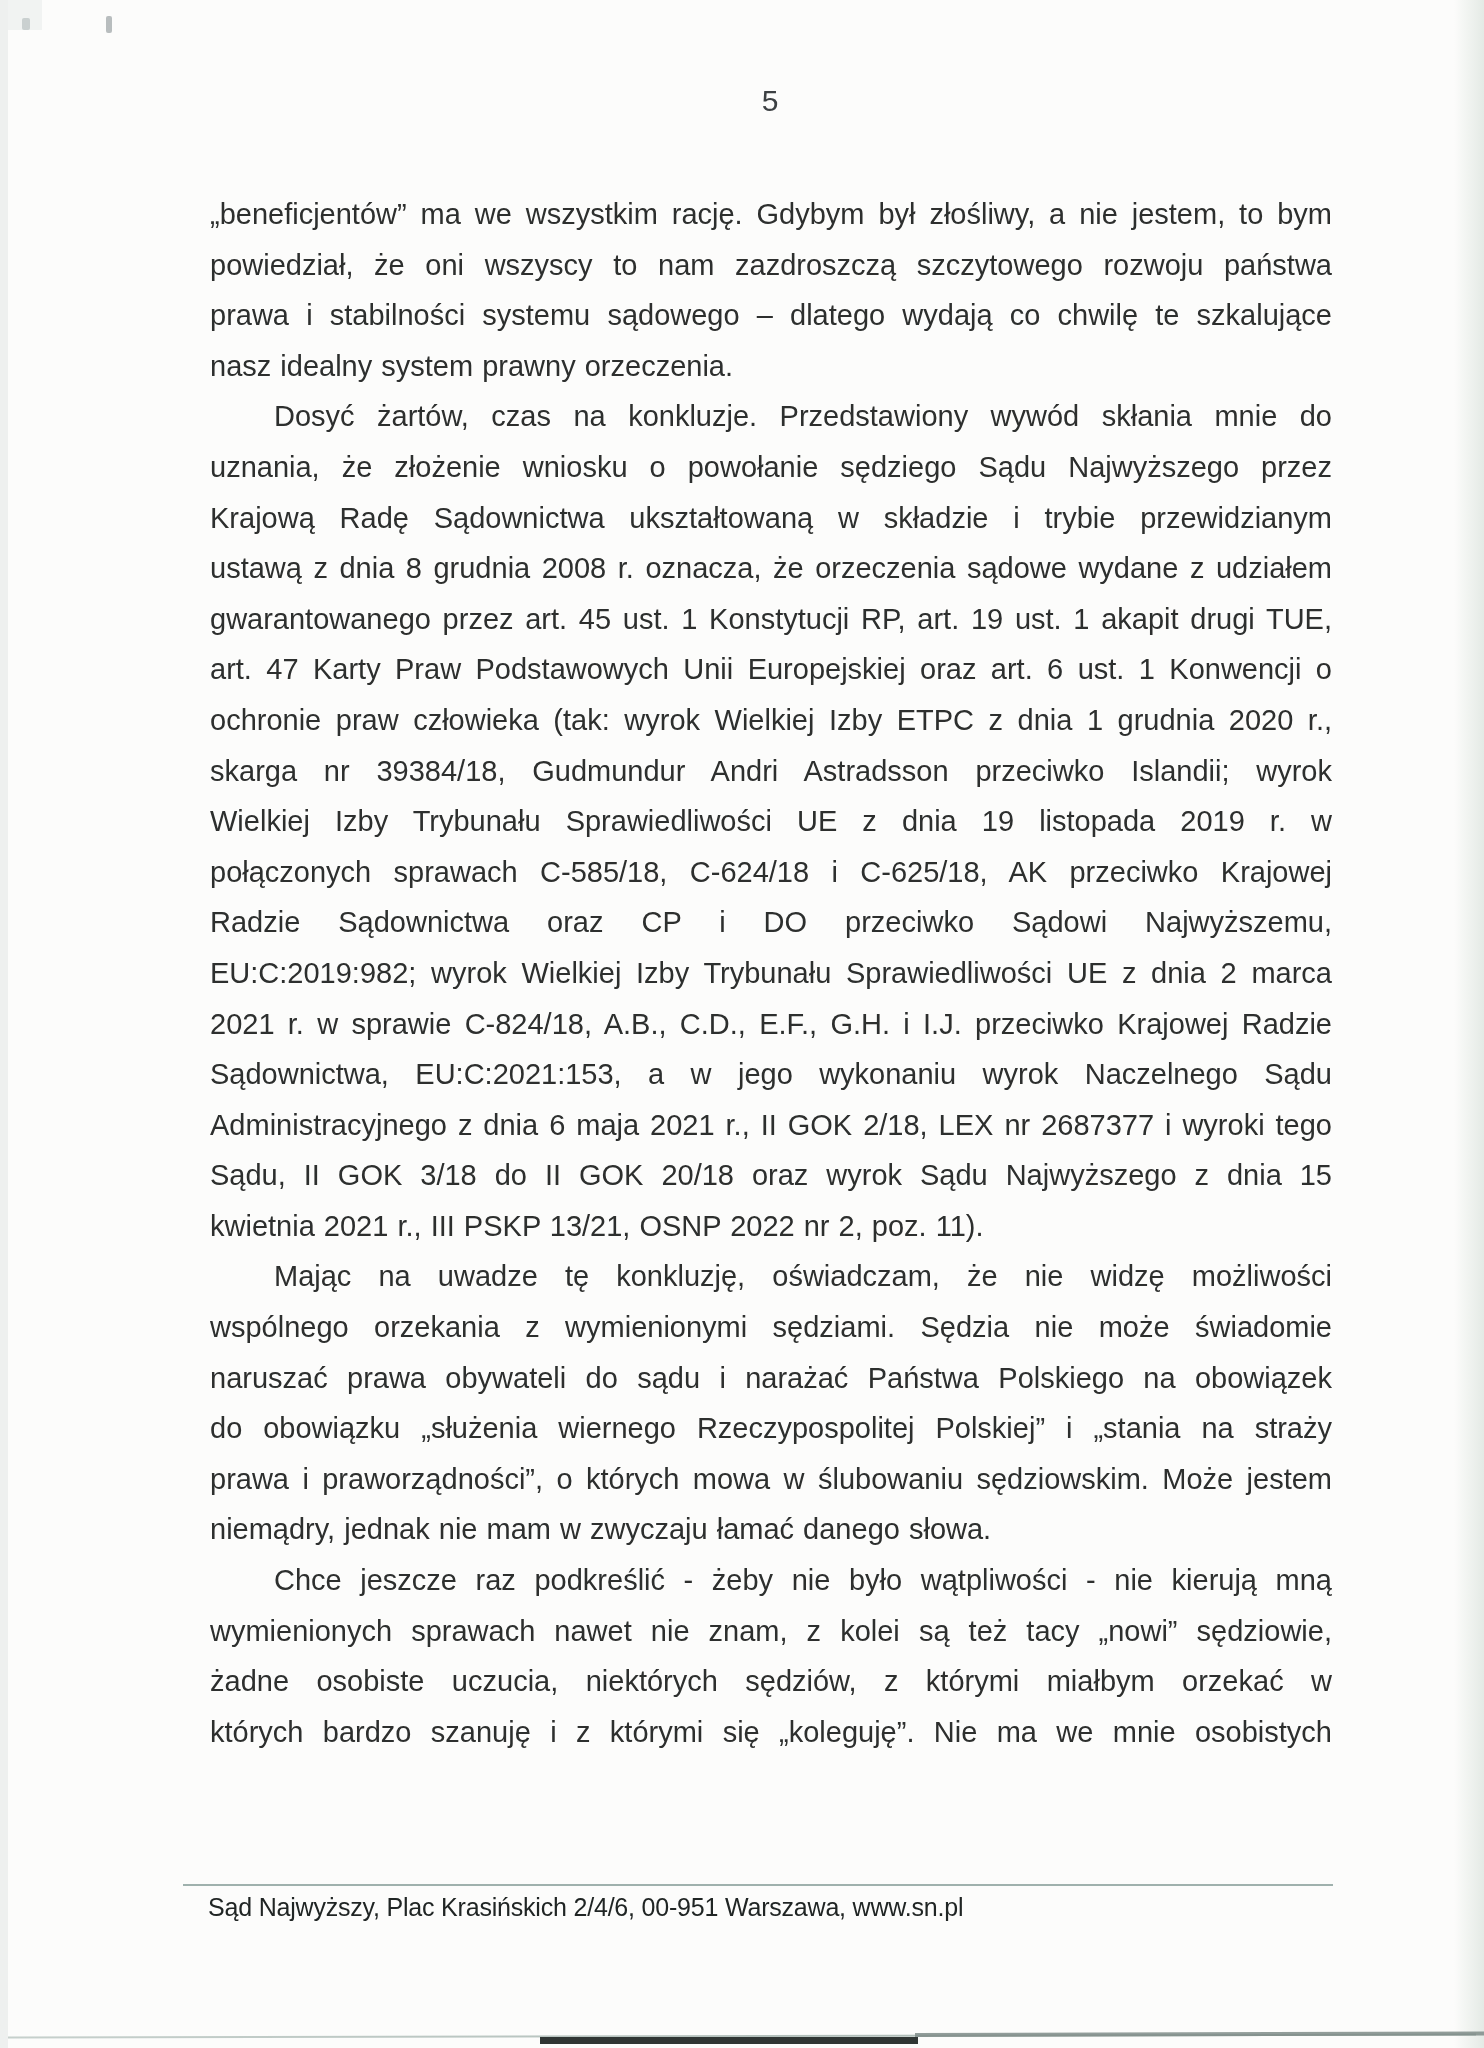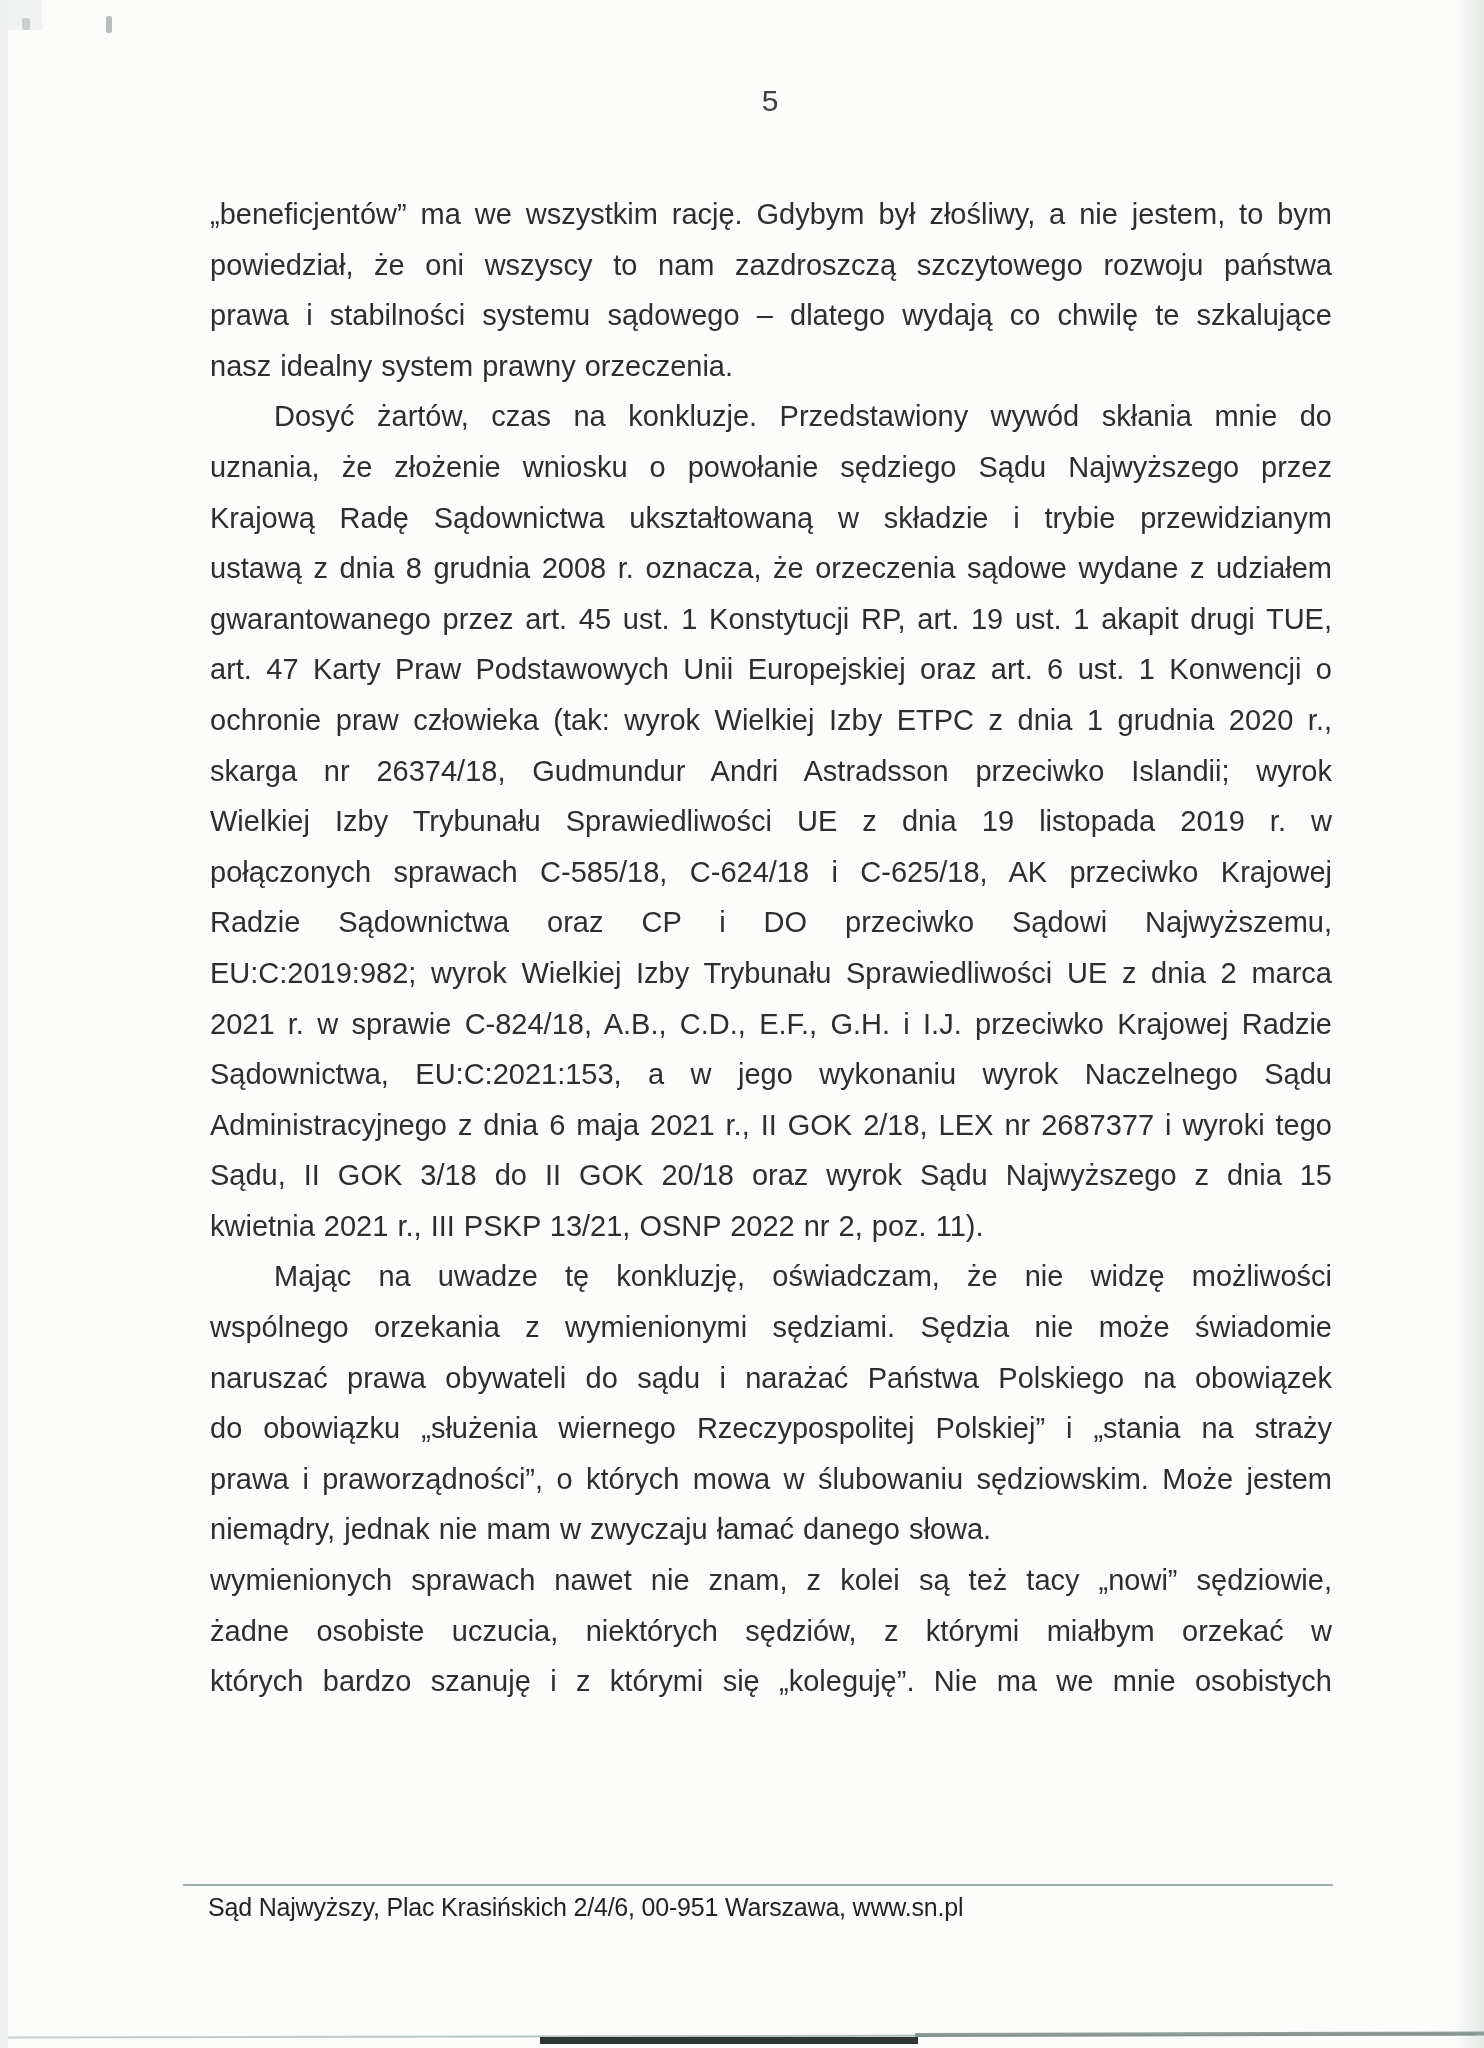--- a/index.html
+++ b/index.html
@@ -72,36 +72,37 @@
       <div class="line">powiedział, że oni wszyscy to nam zazdroszczą szczytowego rozwoju państwa</div>
       <div class="line">prawa i stabilności systemu sądowego – dlatego wydają co chwilę te szkalujące</div>
       <div class="line end">nasz idealny system prawny orzeczenia.</div>
       <div class="line indent">Dosyć żartów, czas na konkluzje. Przedstawiony wywód skłania mnie do</div>
       <div class="line">uznania, że złożenie wniosku o powołanie sędziego Sądu Najwyższego przez</div>
       <div class="line">Krajową Radę Sądownictwa ukształtowaną w składzie i trybie przewidzianym</div>
       <div class="line">ustawą z dnia 8 grudnia 2008 r. oznacza, że orzeczenia sądowe wydane z udziałem</div>
       <div class="line">gwarantowanego przez art. 45 ust. 1 Konstytucji RP, art. 19 ust. 1 akapit drugi TUE,</div>
       <div class="line">art. 47 Karty Praw Podstawowych Unii Europejskiej oraz art. 6 ust. 1 Konwencji o</div>
       <div class="line">ochronie praw człowieka (tak: wyrok Wielkiej Izby ETPC z dnia 1 grudnia 2020 r.,</div>
-      <div class="line">skarga nr 26374/18, Gudmundur Andri Astradsson przeciwko Islandii; wyrok</div>
+      <div class="line">skarga nr 39384/18, Gudmundur Andri Astradsson przeciwko Islandii; wyrok</div>
       <div class="line">Wielkiej Izby Trybunału Sprawiedliwości UE z dnia 19 listopada 2019 r. w</div>
       <div class="line">połączonych sprawach C-585/18, C-624/18 i C-625/18, AK przeciwko Krajowej</div>
       <div class="line">Radzie Sądownictwa oraz CP i DO przeciwko Sądowi Najwyższemu,</div>
       <div class="line">EU:C:2019:982; wyrok Wielkiej Izby Trybunału Sprawiedliwości UE z dnia 2 marca</div>
       <div class="line">2021 r. w sprawie C-824/18, A.B., C.D., E.F., G.H. i I.J. przeciwko Krajowej Radzie</div>
       <div class="line">Sądownictwa, EU:C:2021:153, a w jego wykonaniu wyrok Naczelnego Sądu</div>
       <div class="line">Administracyjnego z dnia 6 maja 2021 r., II GOK 2/18, LEX nr 2687377 i wyroki tego</div>
       <div class="line">Sądu, II GOK 3/18 do II GOK 20/18 oraz wyrok Sądu Najwyższego z dnia 15</div>
       <div class="line end">kwietnia 2021 r., III PSKP 13/21, OSNP 2022 nr 2, poz. 11).</div>
       <div class="line indent">Mając na uwadze tę konkluzję, oświadczam, że nie widzę możliwości</div>
       <div class="line">wspólnego orzekania z wymienionymi sędziami. Sędzia nie może świadomie</div>
       <div class="line">naruszać prawa obywateli do sądu i narażać Państwa Polskiego na obowiązek</div>
       <div class="line">do obowiązku „służenia wiernego Rzeczypospolitej Polskiej” i „stania na straży</div>
       <div class="line">prawa i praworządności”, o których mowa w ślubowaniu sędziowskim. Może jestem</div>
       <div class="line end">niemądry, jednak nie mam w zwyczaju łamać danego słowa.</div>
+      <div class="line indent">Chce jeszcze raz podkreślić - żeby nie było wątpliwości - nie kierują mną</div>
       <div class="line">wymienionych sprawach nawet nie znam, z kolei są też tacy „nowi” sędziowie,</div>
       <div class="line">żadne osobiste uczucia, niektórych sędziów, z którymi miałbym orzekać w</div>
       <div class="line">których bardzo szanuję i z którymi się „koleguję”. Nie ma we mnie osobistych</div>
     </div>
 
   <div class="footer-rule"></div>
   <div class="footer-text">Sąd Najwyższy, Plac Krasińskich 2/4/6, 00-951 Warszawa, www.sn.pl</div>
 
   <div class="bottom-line"></div>
   <div class="bottom-dark"></div>

